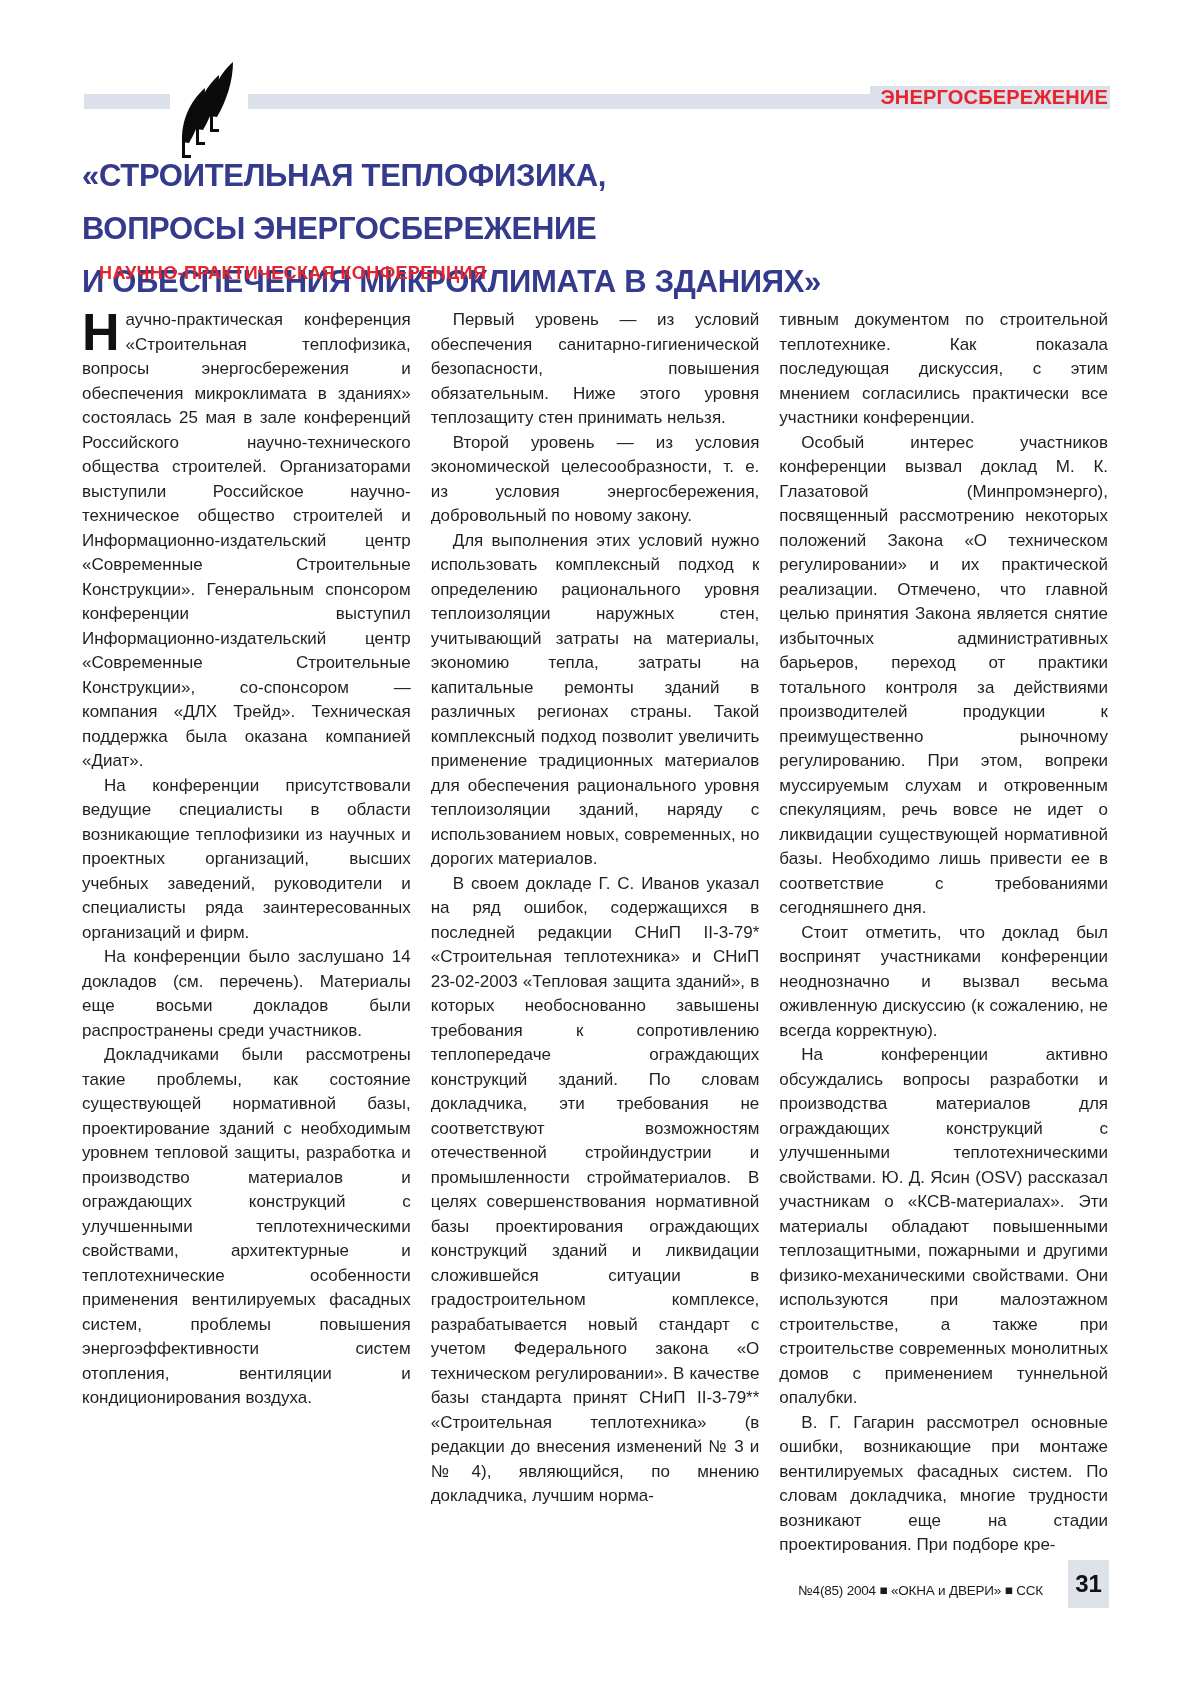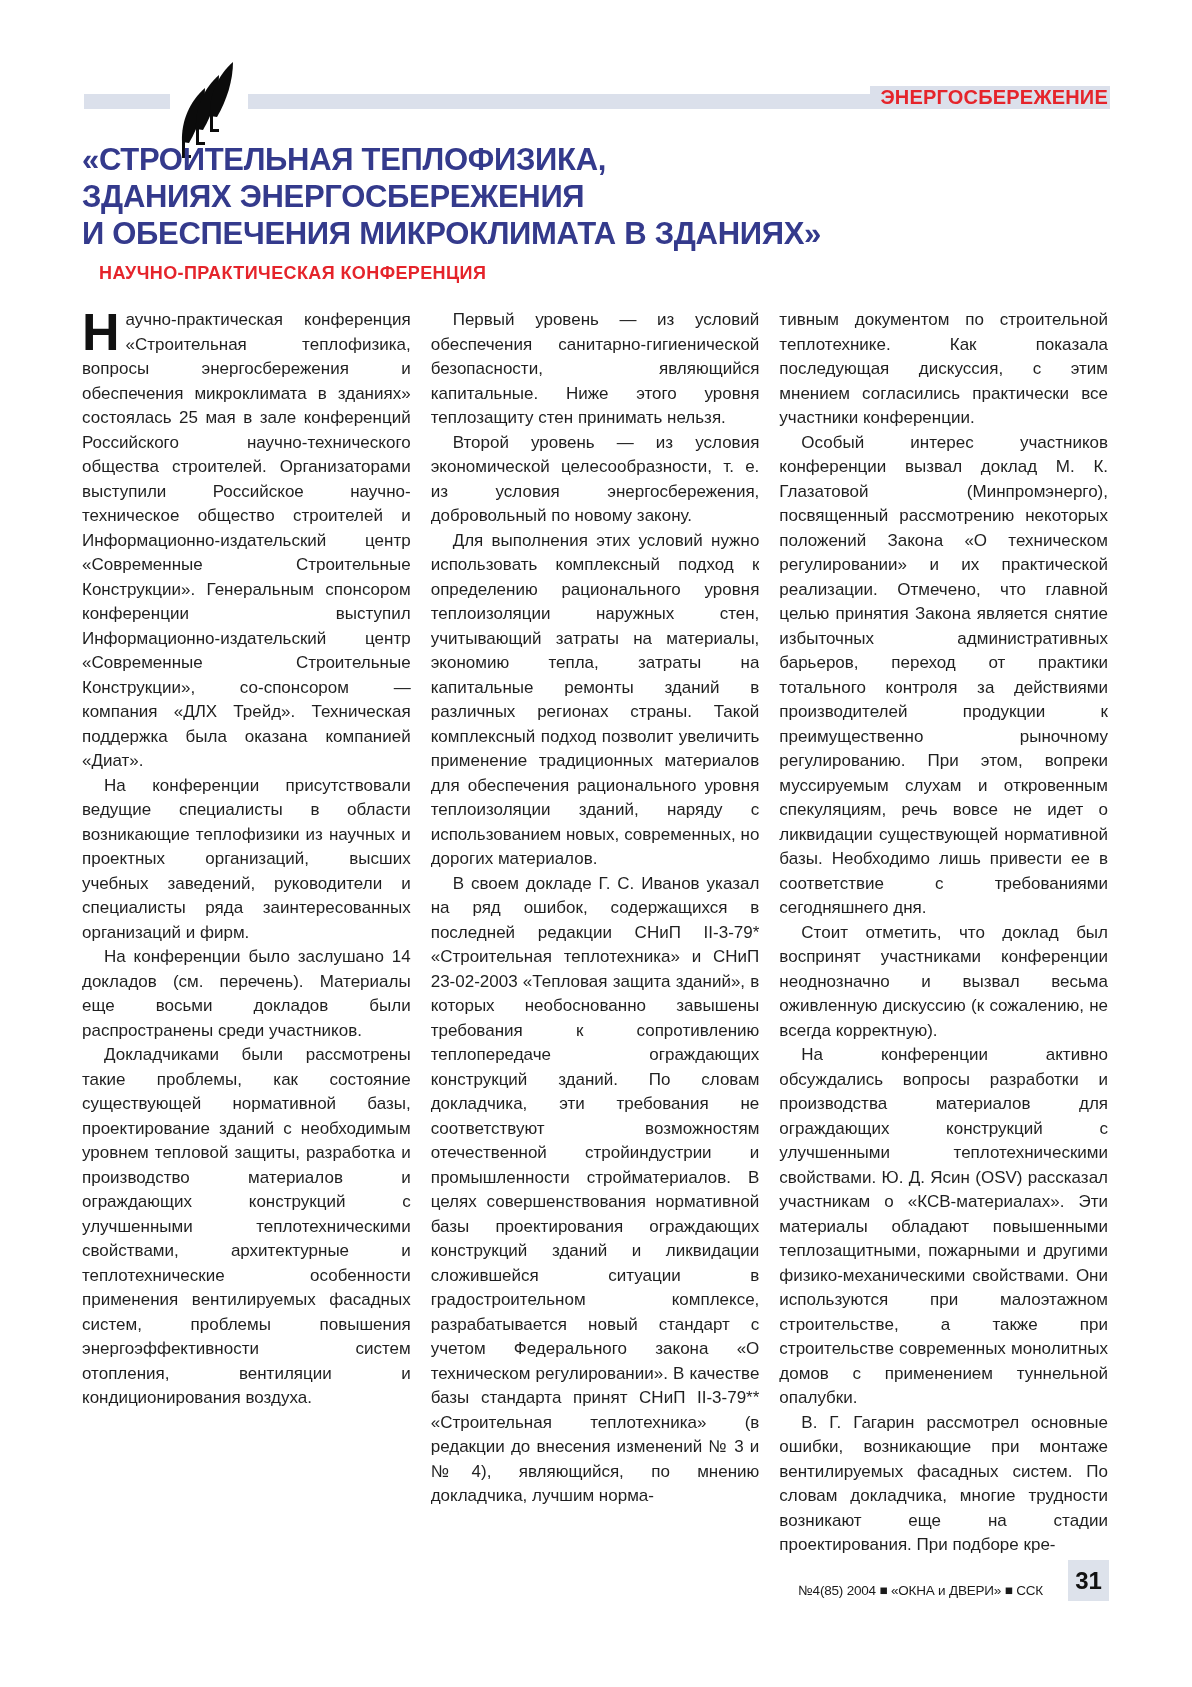--- a/index.html
+++ b/index.html
@@ -31,21 +31,21 @@
     padding:0 2px 0 10px;
     white-space:nowrap;
   }
   
   .article-title{
     position:absolute;left:82px;top:141px;margin:0;
     color:#343a8c;
     font-size:31px;font-weight:bold;letter-spacing:-0.3px;
     line-height:37px;
   }
-  .article-title span{display:block;}
+  .article-title span{display:block;margin-top:16px;}
   .article-subtitle{
     position:absolute;left:99px;top:263px;margin:0;
     color:#e5242b;
     font-size:18px;font-weight:bold;letter-spacing:0.4px;
     line-height:20px;
   }
   
   .columns{
     position:absolute;left:82px;top:308px;width:1026px;height:1345px;
     display:flex;gap:20px;
@@ -69,21 +69,21 @@
     color:#111;
   }
   p.has-dropcap{text-indent:0;}
   
   .issue-line{
     position:absolute;top:1583px;right:149px;
     font-size:13.5px;font-weight:normal;letter-spacing:-0.2px;
     color:#1a1a1a;white-space:nowrap;
   }
   .page-number-box{
-    position:absolute;left:1068px;top:1560px;width:41px;height:41px;
+    position:absolute;left:1068px;top:1560px;width:41px;height:48px;
     background:#dde2eb;
     display:flex;align-items:center;justify-content:center;
   }
   .page-number{
     font-size:24px;font-weight:bold;color:#111;
   }
   .feathers{display:block;margin-top:4px;}
 </style>
 </head>
 <body>
@@ -108,37 +108,37 @@
           <path d="M7,54 L7,70 L16,70 L16,67 L10,67 L10,54 Z"></path>
         </g>
       </g>
     </svg>
   </div>
 
   <div class="section-label">ЭНЕРГОСБЕРЕЖЕНИЕ</div>
 
   <h1 class="article-title">
     <span>«СТРОИТЕЛЬНАЯ ТЕПЛОФИЗИКА,</span>
-    <span>ЗДАНИЯХ ЭНЕРГОСБЕРЕЖЕНИЯ</span>
+    <span>ВОПРОСЫ ЭНЕРГОСБЕРЕЖЕНИЕ</span>
     <span>И ОБЕСПЕЧЕНИЯ МИКРОКЛИМАТА В ЗДАНИЯХ»</span>
   </h1>
 
   <h2 class="article-subtitle">НАУЧНО-ПРАКТИЧЕСКАЯ КОНФЕРЕНЦИЯ</h2>
 
   <div class="columns">
 
     <div class="col">
       <p class="has-dropcap"><span class="drop-cap">Н</span><span>аучно-практическая конференция «Строительная теплофизика, вопросы энергосбережения и обеспечения микроклимата в зданиях» состоялась 25 мая в зале конференций Российского научно-технического общества строителей. Организаторами выступили Российское научно-техническое общество строителей и Информационно-издательский центр «Современные Строительные Конструкции». Генеральным спонсором конференции выступил Информационно-издательский центр «Современные Строительные Конструкции», со-спонсором — компания «ДЛХ Трейд». Техническая поддержка была оказана компанией «Диат».</span></p>
       <p>На конференции присутствовали ведущие специалисты в области возникающие теплофизики из научных и проектных организаций, высших учебных заведений, руководители и специалисты ряда заинтересованных организаций и фирм.</p>
       <p>На конференции было заслушано 14 докладов (см. перечень). Материалы еще восьми докладов были распространены среди участников.</p>
       <p>Докладчиками были рассмотрены такие проблемы, как состояние существующей нормативной базы, проектирование зданий с необходимым уровнем тепловой защиты, разработка и производство материалов и ограждающих конструкций с улучшенными теплотехническими свойствами, архитектурные и теплотехнические особенности применения вентилируемых фасадных систем, проблемы повышения энергоэффективности систем отопления, вентиляции и кондиционирования воздуха.</p>
     </div>
 
     <div class="col">
-      <p>Первый уровень — из условий обеспечения санитарно-гигиенической безопасности, являющийся капитальные. Ниже этого уровня теплозащиту стен принимать нельзя.</p>
+      <p>Первый уровень — из условий обеспечения санитарно-гигиенической безопасности, повышения обязательным. Ниже этого уровня теплозащиту стен принимать нельзя.</p>
       <p>Второй уровень — из условия экономической целесообразности, т. е. из условия энергосбережения, добровольный по новому закону.</p>
       <p>Для выполнения этих условий нужно использовать комплексный подход к определению рационального уровня теплоизоляции наружных стен, учитывающий затраты на материалы, экономию тепла, затраты на капитальные ремонты зданий в различных регионах страны. Такой комплексный подход позволит увеличить применение традиционных материалов для обеспечения рационального уровня теплоизоляции зданий, наряду с использованием новых, современных, но дорогих материалов.</p>
       <p>В своем докладе Г. С. Иванов указал на ряд ошибок, содержащихся в последней редакции СНиП II-3-79* «Строительная теплотехника» и СНиП 23-02-2003 «Тепловая защита зданий», в которых необоснованно завышены требования к сопротивлению теплопередаче ограждающих конструкций зданий. По словам докладчика, эти требования не соответствуют возможностям отечественной стройиндустрии и промышленности стройматериалов. В целях совершенствования нормативной базы проектирования ограждающих конструкций зданий и ликвидации сложившейся ситуации в градостроительном комплексе, разрабатывается новый стандарт с учетом Федерального закона «О техническом регулировании». В качестве базы стандарта принят СНиП II-3-79** «Строительная теплотехника» (в редакции до внесения изменений № 3 и №4), являющийся, по мнению докладчика, лучшим норма-</p>
     </div>
 
     <div class="col">
       <p class="no-indent">тивным документом по строительной теплотехнике. Как показала последующая дискуссия, с этим мнением согласились практически все участники конференции.</p>
       <p>Особый интерес участников конференции вызвал доклад М. К. Глазатовой (Минпромэнерго), посвященный рассмотрению некоторых положений Закона «О техническом регулировании» и их практической реализации. Отмечено, что главной целью принятия Закона является снятие избыточных административных барьеров, переход от практики тотального контроля за действиями производителей продукции к преимущественно рыночному регулированию. При этом, вопреки муссируемым слухам и откровенным спекуляциям, речь вовсе не идет о ликвидации существующей нормативной базы. Необходимо лишь привести ее в соответствие с требованиями сегодняшнего дня.</p>
       <p>Стоит отметить, что доклад был воспринят участниками конференции неоднозначно и вызвал весьма оживленную дискуссию (к сожалению, не всегда корректную).</p>
       <p>На конференции активно обсуждались вопросы разработки и производства материалов для ограждающих конструкций с улучшенными теплотехническими свойствами. Ю. Д. Ясин (OSV) рассказал участникам о «КСВ-материалах». Эти материалы обладают повышенными теплозащитными, пожарными и другими физико-механическими свойствами. Они используются при малоэтажном строительстве, а также при строительстве современных монолитных домов с применением туннельной опалубки.</p>

